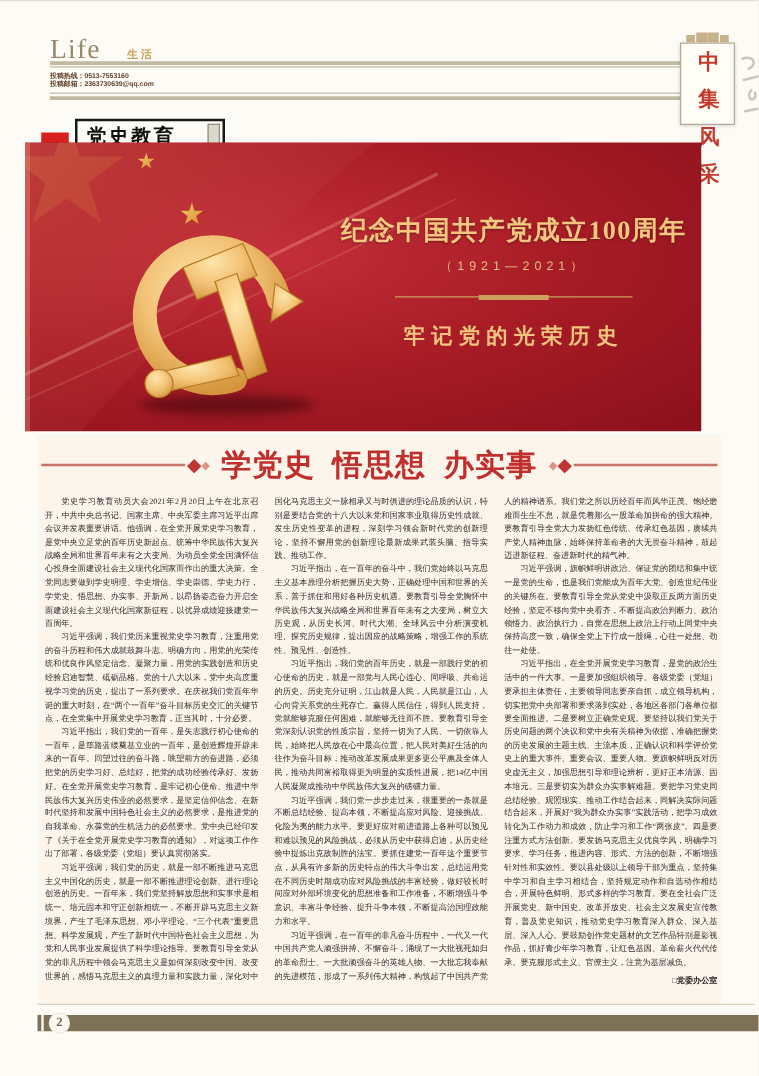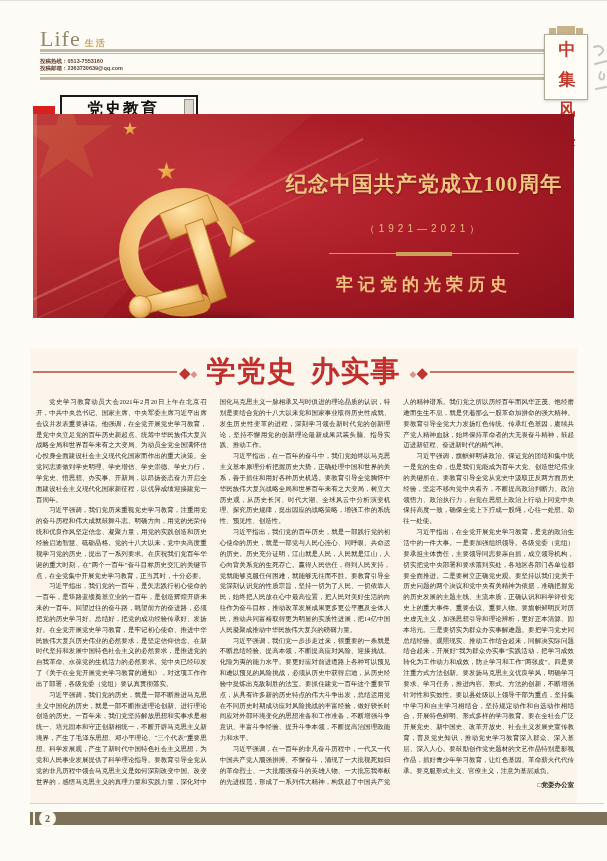--- a/index.html
+++ b/index.html
@@ -4,71 +4,71 @@
 <style>
   html,body{margin:0;padding:0;}
   body{font-family:"Liberation Sans",sans-serif;background:#e9e7e1;}
   .page{position:relative;width:607px;height:861px;background:#fdfbf5;overflow:hidden;margin:0 auto;}
 
   
   .top-hairline{position:absolute;left:0;top:6;width:607px;height:1px;background:#e3e1da;}
 
   
   .brand{position:absolute;left:40px;top:26px;font-family:"Liberation Serif",serif;font-size:22px;color:#94886f;letter-spacing:1px;}
-  .brand-cn{font-size:9px;color:#c8a55e;letter-spacing:2px;margin-left:4px;font-weight:bold;}
+  .brand-cn{font-size:9px;color:#c8a55e;letter-spacing:2px;margin-left:21px;font-weight:bold;}
   .rule{position:absolute;background:#c2b9a3;}
   .r1{left:40px;top:49px;width:505px;height:3px;}
   .r2{left:40px;top:53px;width:505px;height:1px;}
   .contact{position:absolute;left:40px;top:58px;font-size:5.5px;line-height:7px;color:#63422f;font-weight:bold;}
   .r3{left:40px;top:74px;width:505px;height:1px;}
   .r4{left:40px;top:77px;width:505px;height:3px;}
 
   
   .seal-crown{position:absolute;left:549px;top:26px;width:34px;height:8px;display:flex;justify-content:space-between;align-items:flex-end;}
   .seal-crown div{background:#c7b28a;width:7px;height:6px;}
   .seal-crown div:nth-child(2){height:8px;width:9px;}
   .seal-crown div:nth-child(3){height:8px;width:9px;}
   .seal{position:absolute;left:544px;top:34px;width:42px;height:64px;background:#fffdf6;border:1px solid #b3ab99;box-shadow:0 1px 3px rgba(0,0,0,.18);text-align:center;}
   .seal-row{font-family:"Liberation Serif",serif;font-weight:bold;font-size:17px;line-height:30px;color:#c23a2e;letter-spacing:5px;padding-left:7px;}
   .edge-glyph{position:absolute;left:592px;top:42px;opacity:.7;}
 
   
   .sec-square{position:absolute;left:33px;top:106px;width:22px;height:11px;background:#d8201f;}
-  .sec-box{position:absolute;left:60px;top:95px;width:116px;height:24px;border:2px solid #191919;display:flex;align-items:center;background:#fdfbf5;padding-left:18px;}
+  .sec-box{position:absolute;left:60px;top:95px;width:116px;height:24px;border:2px solid #191919;display:flex;align-items:center;background:#fdfbf5;}
   .sec-label{font-family:"Liberation Serif",serif;font-weight:bold;font-size:16px;color:#111;letter-spacing:2px;padding-left:7px;flex:1;}
   .sec-tag{width:8px;height:18px;background:#dcd8cb;border:1px solid #8f8d86;margin-right:2px;}
 
   
-  .banner{position:absolute;left:33px;top:114px;width:541px;height:204px;overflow:hidden;
+  .banner{position:absolute;left:20px;top:114px;width:541px;height:231px;overflow:hidden;
     background:radial-gradient(ellipse at 35% 38%, #c5303a 0%, #a81c26 48%, #8a101b 100%);}
   .banner-leftstrip{position:absolute;left:0;top:0;width:4px;height:231px;background:rgba(255,170,150,.30);}
   .banner-deco{position:absolute;left:0;top:0;}
   .star{position:absolute;background:linear-gradient(135deg,#f6c66d,#d8912b);
     clip-path:polygon(50% 0%,61% 35%,98% 35%,68% 57%,79% 91%,50% 70%,21% 91%,32% 57%,2% 35%,39% 35%);}
   .star1{left:90px;top:8px;width:14px;height:14px;}
   .star2{left:124px;top:48px;width:19px;height:19px;}
   .star-ghost{left:-14px;top:-22px;width:95px;height:95px;opacity:.16;}
   .emblem{position:absolute;left:72px;top:52px;}
   .emblem-shadow{position:absolute;left:92px;top:202px;width:140px;height:16px;border-radius:50%;
     background:rgba(40,0,5,.45);filter:blur(4px);}
   .banner-text{position:absolute;left:248px;top:56px;width:286px;text-align:center;}
   .banner-title{font-family:"Liberation Serif",serif;font-weight:bold;font-size:21px;color:#f3c77f;white-space:nowrap;letter-spacing:1px;text-shadow:0 1px 2px rgba(0,0,0,.35);}
-  .banner-years{margin-top:24px;font-size:10px;letter-spacing:4px;color:#e7bd80;}
+  .banner-years{margin-top:8px;font-size:10px;letter-spacing:4px;color:#e7bd80;}
   .banner-divider{position:relative;width:190px;height:4px;margin:16px auto 18px auto;}
   .banner-divider::before{content:"";position:absolute;left:0;top:1px;width:100%;height:1px;background:#cba15c;}
   .banner-divider::after{content:"";position:absolute;left:67px;top:0;width:56px;height:4px;background:#cba15c;}
   .banner-slogan{font-size:17px;font-weight:bold;letter-spacing:5px;color:#f0c47e;line-height:22px;}
 
   
   .content-panel{position:absolute;left:30px;top:348px;width:547px;height:456px;background:#fbf5ec;}
   .headline{position:absolute;left:33px;top:352px;width:541px;height:40px;display:flex;align-items:center;}
   .hl-line{flex:1;height:2px;background:#c97468;}
   .hl-orn{font-size:15px;color:#c13434;line-height:1;margin:0 2px;}
   .hl-orn small{font-size:9px;color:#dd9289;vertical-align:middle;}
-  .hl-text{font-family:"Liberation Serif",serif;font-weight:bold;font-size:29px;color:#c12f2c;margin:0 7px;letter-spacing:1px;}
+  .hl-text{font-family:"Liberation Serif",serif;font-weight:bold;font-size:24px;color:#c12f2c;margin:0 7px;letter-spacing:1px;}
 
   
   .article{position:absolute;left:36px;top:397px;width:538px;
     column-count:3;column-gap:13px;
     font-family:"Liberation Serif",serif;font-size:6.5px;line-height:10.85px;
     color:#2f2b28;text-align:justify;}
   .article p[data-name="article-paragraph"]{margin:0;text-indent:2em;}
   .byline{margin:3px 0 0 0;text-align:right;text-indent:0;font-weight:bold;color:#241f1c;}
 
   
@@ -162,20 +162,21 @@
       <div class="banner-slogan" data-name="banner-slogan-1">牢记党的光荣历史</div>
     </div>
   </div>
 
   <div class="content-panel" data-name="content-panel"></div>
 
   <div class="headline" data-name="article-headline">
     <div class="hl-line" data-name="headline-rule-left"></div>
     <span class="hl-orn" data-name="diamond-ornament-icon">◆<small>◆</small></span>
     <span class="hl-text" data-name="headline-part">学党史</span>
+    <span class="hl-text" data-name="headline-part">悟思想</span>
     <span class="hl-text" data-name="headline-part">办实事</span>
     <span class="hl-orn" data-name="diamond-ornament-icon"><small>◆</small>◆</span>
     <div class="hl-line" data-name="headline-rule-right"></div>
   </div>
 
   <div class="article" data-name="article-columns">
     <p data-name="article-paragraph">党史学习教育动员大会2021年2月20日上午在北京召开，中共中央总书记、国家主席、中央军委主席习近平出席会议并发表重要讲话。他强调，在全党开展党史学习教育，是党中央立足党的百年历史新起点、统筹中华民族伟大复兴战略全局和世界百年未有之大变局、为动员全党全国满怀信心投身全面建设社会主义现代化国家而作出的重大决策。全党同志要做到学史明理、学史增信、学史崇德、学史力行，学党史、悟思想、办实事、开新局，以昂扬姿态奋力开启全面建设社会主义现代化国家新征程，以优异成绩迎接建党一百周年。</p>
       <p data-name="article-paragraph">习近平强调，我们党历来重视党史学习教育，注重用党的奋斗历程和伟大成就鼓舞斗志、明确方向，用党的光荣传统和优良作风坚定信念、凝聚力量，用党的实践创造和历史经验启迪智慧、砥砺品格。党的十八大以来，党中央高度重视学习党的历史，提出了一系列要求。在庆祝我们党百年华诞的重大时刻，在“两个一百年”奋斗目标历史交汇的关键节点，在全党集中开展党史学习教育，正当其时，十分必要。</p>
       <p data-name="article-paragraph">习近平指出，我们党的一百年，是矢志践行初心使命的一百年，是筚路蓝缕奠基立业的一百年，是创造辉煌开辟未来的一百年。回望过往的奋斗路，眺望前方的奋进路，必须把党的历史学习好、总结好，把党的成功经验传承好、发扬好。在全党开展党史学习教育，是牢记初心使命、推进中华民族伟大复兴历史伟业的必然要求，是坚定信仰信念、在新时代坚持和发展中国特色社会主义的必然要求，是推进党的自我革命、永葆党的生机活力的必然要求。党中央已经印发了《关于在全党开展党史学习教育的通知》，对这项工作作出了部署，各级党委（党组）要认真贯彻落实。</p>
       <p data-name="article-paragraph">习近平强调，我们党的历史，就是一部不断推进马克思主义中国化的历史，就是一部不断推进理论创新、进行理论创造的历史。一百年来，我们党坚持解放思想和实事求是相统一、培元固本和守正创新相统一，不断开辟马克思主义新境界，产生了毛泽东思想、邓小平理论、“三个代表”重要思想、科学发展观，产生了新时代中国特色社会主义思想，为党和人民事业发展提供了科学理论指导。要教育引导全党从党的非凡历程中领会马克思主义是如何深刻改变中国、改变世界的，感悟马克思主义的真理力量和实践力量，深化对中国化马克思主义一脉相承又与时俱进的理论品质的认识，特别是要结合党的十八大以来党和国家事业取得历史性成就、发生历史性变革的进程，深刻学习领会新时代党的创新理论，坚持不懈用党的创新理论最新成果武装头脑、指导实践、推动工作。</p>

